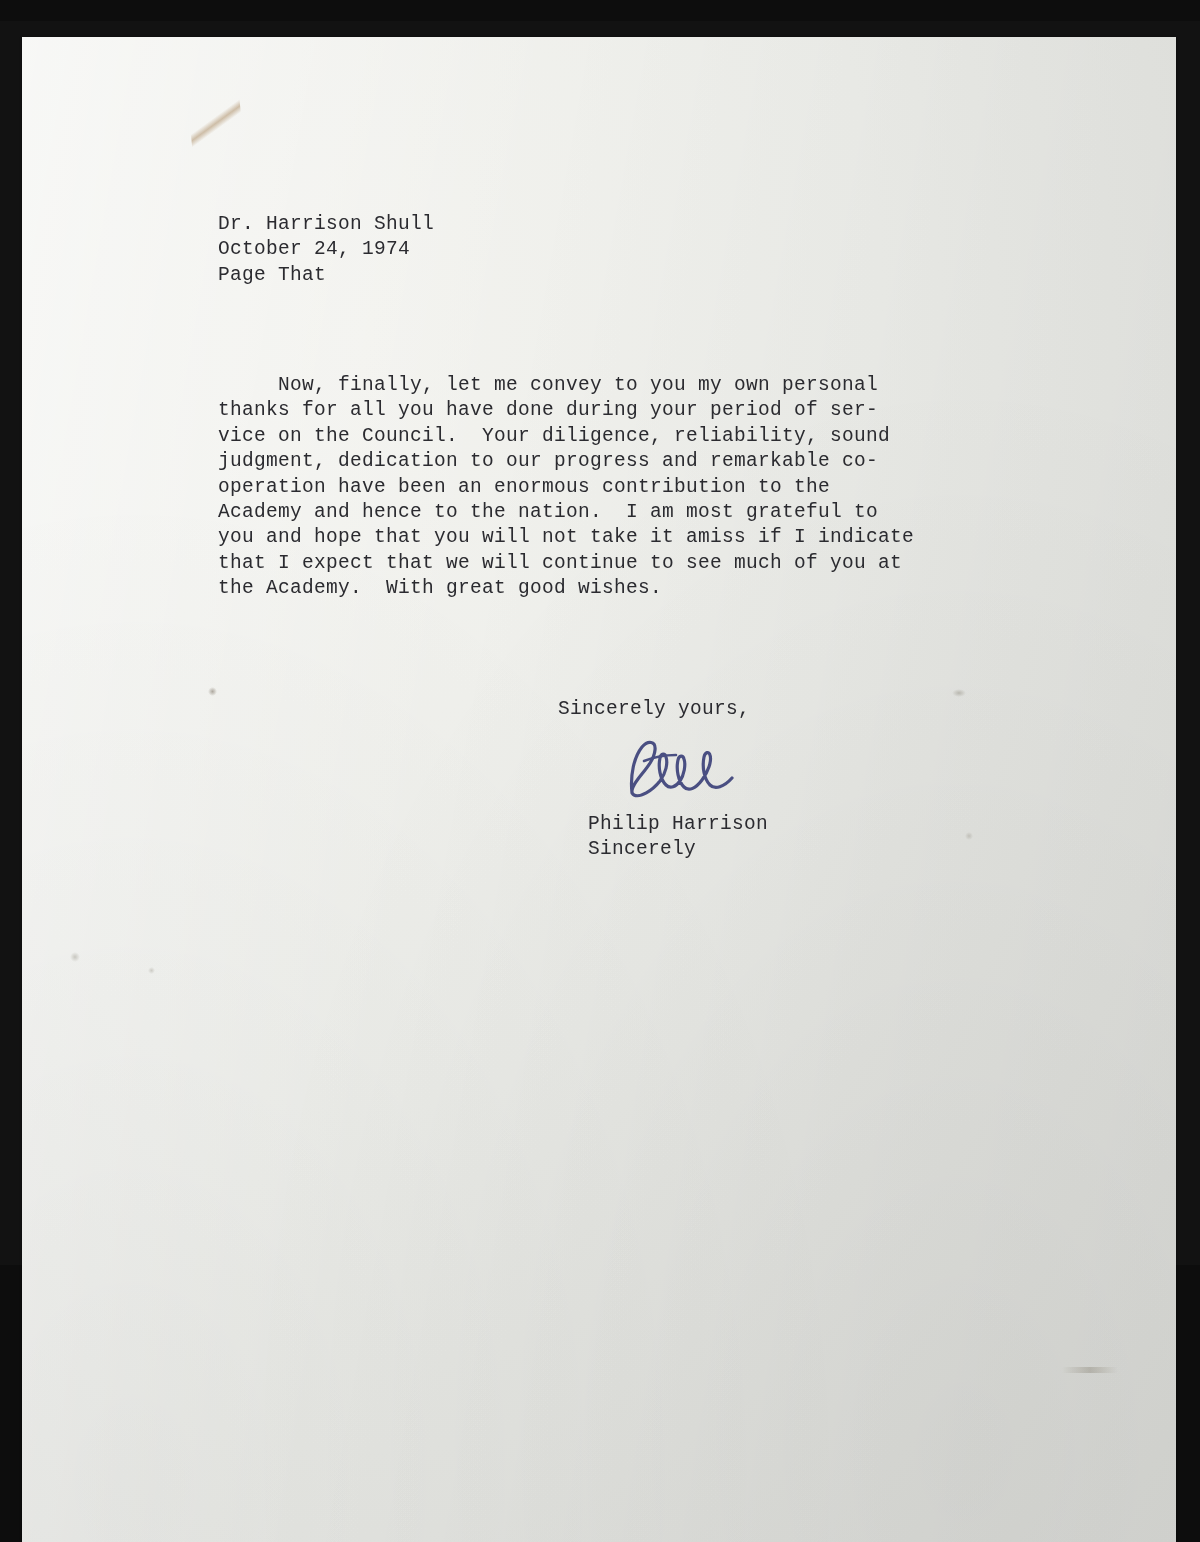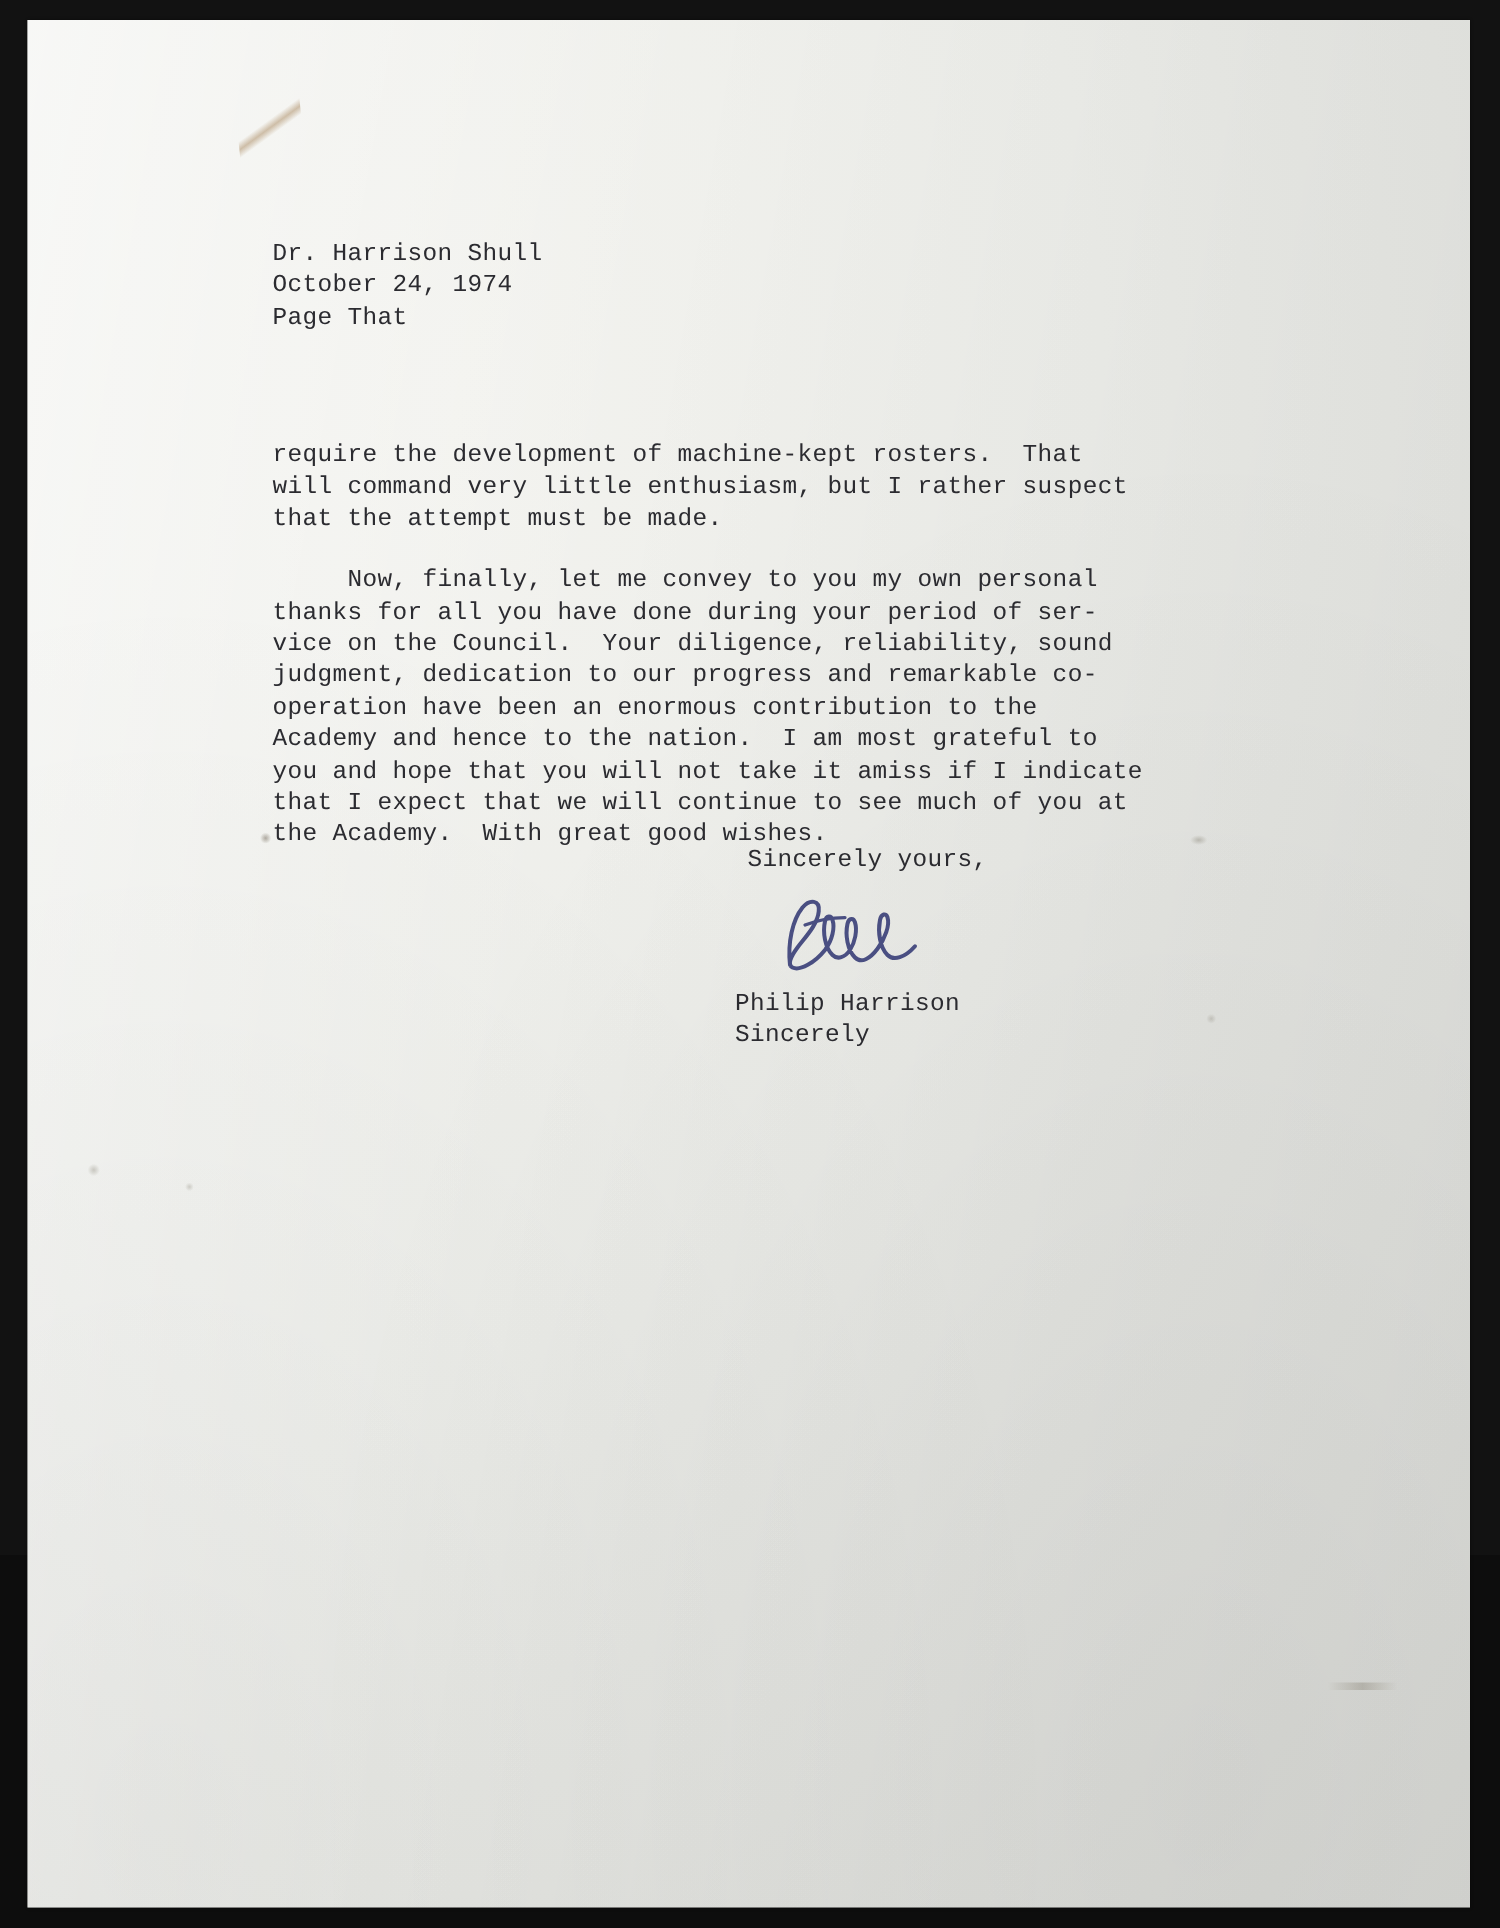--- a/index.html
+++ b/index.html
@@ -11,20 +11,21 @@
     width: 1200px;
     height: 1542px;
     overflow: hidden;
     font-family: "Liberation Mono", monospace;
   }
   .scan-frame {
     position: relative;
     width: 1200px;
     height: 1244px;
     background: #121212;
+    margin-top: 21px;
   }
   .paper {
     position: absolute;
     left: 22px;
     top: 16px;
     width: 1154px;
     height: 1510px;
     background:
       radial-gradient(ellipse at 30% 20%, #f2f2ee 0%, #edeeea 45%, #e7e8e4 75%, #e2e3df 100%);
     box-shadow: 0 0 2px rgba(0,0,0,0.5);
@@ -72,21 +73,21 @@
     position: absolute;
     left: 196px;
     top: 336px;
   }
   .para {
     margin: 0 0 24px 0;
   }
   .para:last-child { margin-bottom: 0; }
   .closing-block {
     position: absolute;
-    left: 576px;
+    left: 536px;
     top: 660px;
     text-align: center;
   }
   .sign-block {
     position: absolute;
     left: 566px;
     top: 775px;
   }
   .signature {
     position: absolute;
@@ -158,23 +159,20 @@
 
     <div class="content">
 
       <div class="heading-block">
         <div class="typed">Dr. Harrison Shull</div>
         <div class="typed">October 24, 1974</div>
         <div class="typed">Page That</div>
       </div>
 
       <div class="body-block">
-        <p class="typed para">require the development of machine-kept rosters.  That
-will command very little enthusiasm, but I rather suspect
-that the attempt must be made.</p>
         <p class="typed para">     Now, finally, let me convey to you my own personal
 thanks for all you have done during your period of ser-
 vice on the Council.  Your diligence, reliability, sound
 judgment, dedication to our progress and remarkable co-
 operation have been an enormous contribution to the
 Academy and hence to the nation.  I am most grateful to
 you and hope that you will not take it amiss if I indicate
 that I expect that we will continue to see much of you at
 the Academy.  With great good wishes.</p>
       </div>

